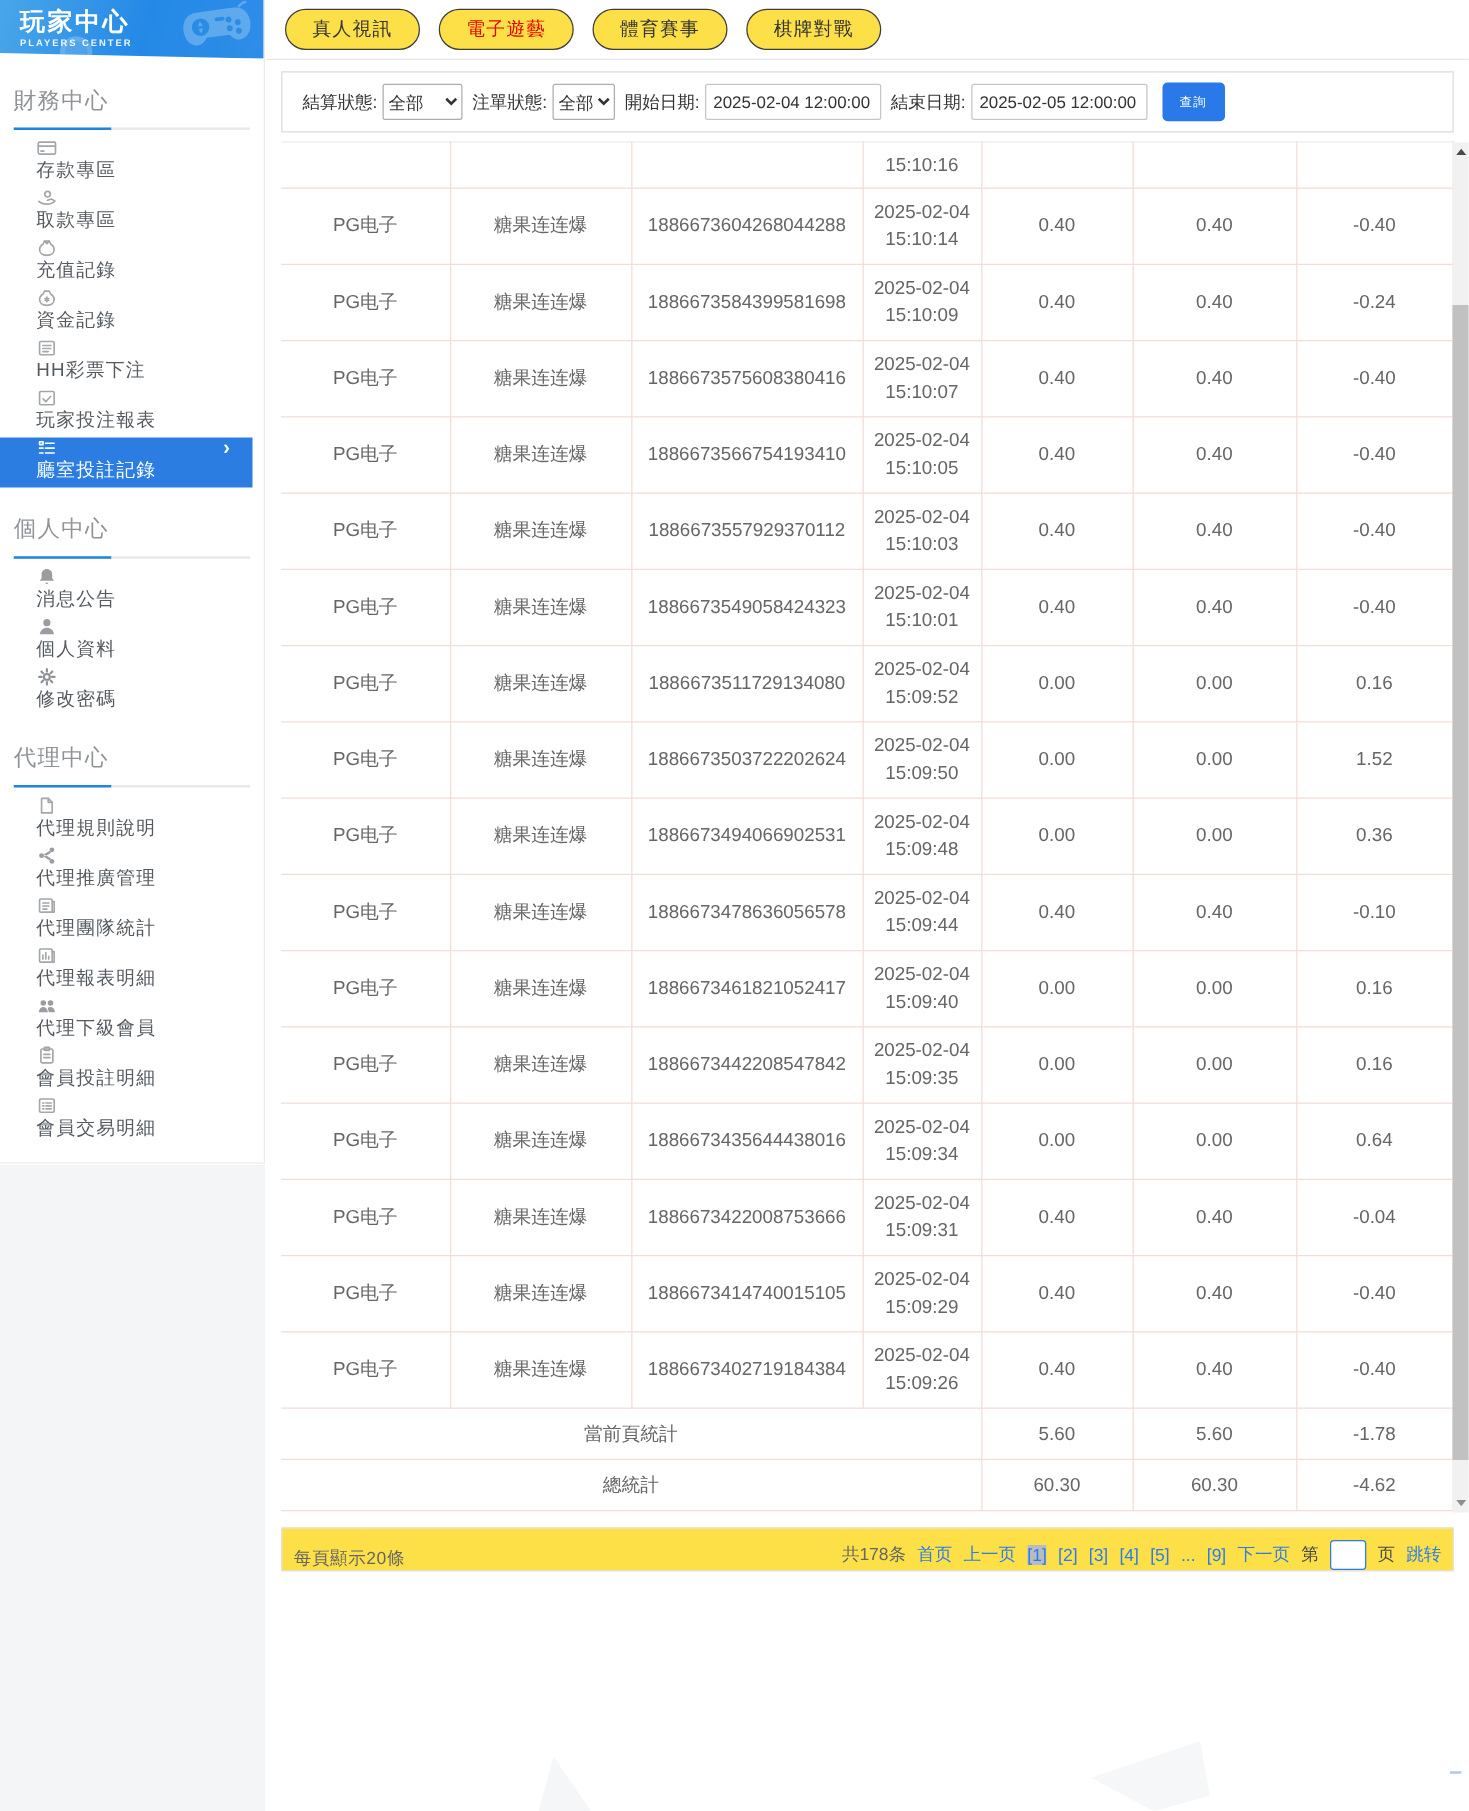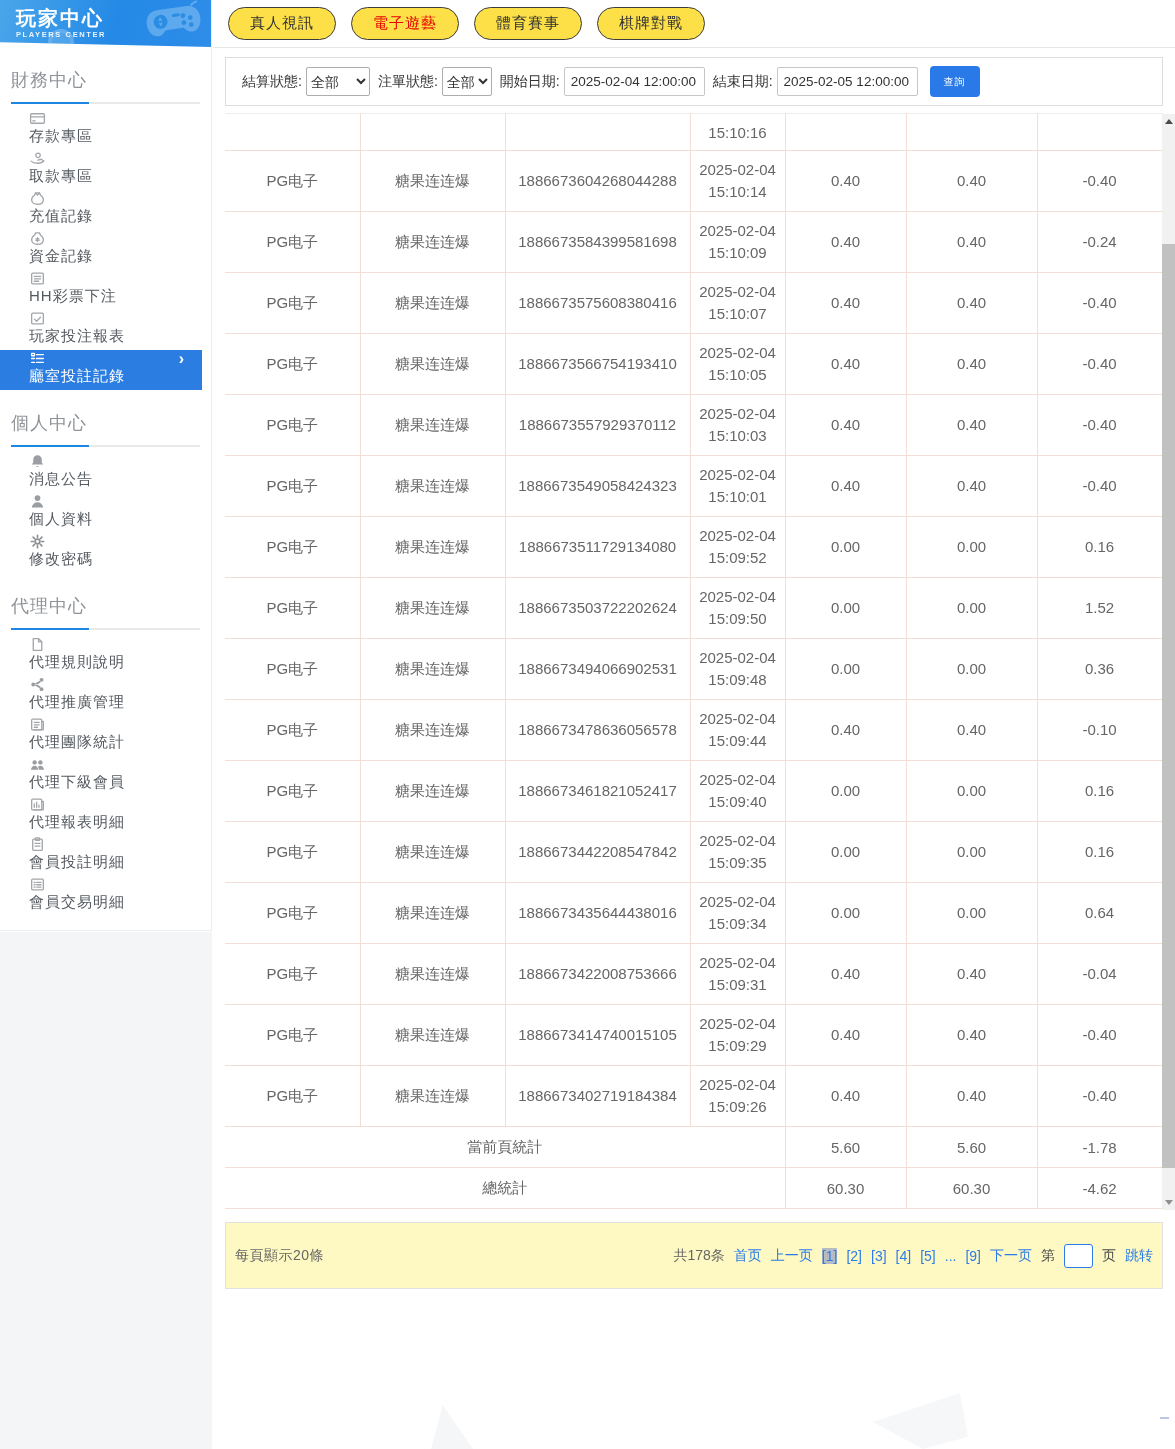--- a/index.html
+++ b/index.html
@@ -63,22 +63,22 @@
   td.r-edge { border-right:1px solid #f2ddd7; }
   .ordno { letter-spacing:0; }
   
   .vscroll { position:absolute; right:0; top:1px; width:13px; height:1096px; background:#f1f1f1; }
   .vs-up,.vs-down { position:absolute; left:0; width:13px; height:15px; display:flex; align-items:center; justify-content:center; }
   .vs-up { top:0; } .vs-down { bottom:0; }
   .tri-up { width:0; height:0; border-left:4px solid transparent; border-right:4px solid transparent; border-bottom:5px solid #4a4a4a; }
   .tri-down { width:0; height:0; border-left:4px solid transparent; border-right:4px solid transparent; border-top:5px solid #8f8f8f; }
   .vs-thumb { position:absolute; left:0; top:130px; width:13px; height:924px; background:#c1c1c1; }
   
-  .pager { margin:13px 12px 0 12px; border:1px solid #e1e1e1; height:67px; background:#fef9c3;
-    display:flex; align-items:center; justify-content:space-between; padding:0 9px 0 9px; font-size:14px; }
+  .pager { margin:13px 12px 0 12px; border:1px solid #e1e1e1; height:35px; background:#fde047;
+    display:flex; align-items:flex-end; justify-content:space-between; padding:0 9px 0 9px; font-size:14px; }
   .pager .left { color:#666; letter-spacing:.5px; }
   .pager .right { display:flex; align-items:center; gap:9px; color:#666; }
   .pg-link { color:#2b7ce8; text-decoration:none; cursor:pointer; white-space:nowrap; }
   .pg-link.active { background:#b7bbc2; }
   .pg-plain { color:#4a4a4a; }
   .pg-input { width:29px; height:24px; border:1px solid #2b7ce8; border-radius:3px; font-size:13px; text-align:center; }
   
   .bot-tri1 { position:absolute; left:218px; bottom:0; width:42px; height:44px;
     background:#f5f6f7; clip-path:polygon(28% 0,100% 100%,0 100%); }
   .bot-tri2 { position:absolute; left:655px; bottom:0; width:100px; height:56px;
@@ -237,38 +237,38 @@
           <svg class="sic" width="17" height="17" viewBox="0 0 16 16">
             <rect x="2.5" y="3" width="9.5" height="10" rx="1"></rect>
             <path d="M12 5h1.5v8H4.5"></path>
             <path d="M5 6h4.5M5 8.3h4.5M5 10.6h3"></path>
           </svg>
         </span>
       <span class="lb">代理團隊統計</span>
     </div>
     <div class="side-item">
       <span class="ic">
+          <svg class="sic" width="17" height="17" viewBox="0 0 16 16">
+            <rect x="2.5" y="3" width="9.5" height="10" rx="1"></rect>
+            <path d="M12 5h1.5v8H4.5"></path>
+            <path d="M5 10.6V7.5M7.2 10.6V5.8M9.4 10.6V8.6"></path>
+          </svg>
+        </span>
+      <span class="lb">代理報表明細</span>
+    </div>
+    <div class="side-item">
+      <span class="ic">
           <svg class="sic fil" width="17" height="17" viewBox="0 0 16 16">
             <circle cx="5.3" cy="6" r="2.1"></circle>
             <circle cx="10.7" cy="6" r="2.1"></circle>
             <path d="M1.8 13c.4-2.6 1.9-3.9 3.5-3.9S8.4 10.4 8.8 13z"></path>
             <path d="M8.6 9.6c.6-.3 1.3-.5 2.1-.5 1.6 0 3.1 1.3 3.5 3.9H9.4"></path>
           </svg>
         </span>
       <span class="lb">代理下級會員</span>
-    </div>
-    <div class="side-item">
-      <span class="ic">
-          <svg class="sic" width="17" height="17" viewBox="0 0 16 16">
-            <rect x="2.5" y="3" width="9.5" height="10" rx="1"></rect>
-            <path d="M12 5h1.5v8H4.5"></path>
-            <path d="M5 10.6V7.5M7.2 10.6V5.8M9.4 10.6V8.6"></path>
-          </svg>
-        </span>
-      <span class="lb">代理報表明細</span>
     </div>
     <div class="side-item">
       <span class="ic">
           <svg class="sic" width="17" height="17" viewBox="0 0 16 16">
             <rect x="3.5" y="3" width="9" height="10.5" rx="1"></rect>
             <rect x="6" y="1.8" width="4" height="2.2" rx=".5"></rect>
             <path d="M5.7 7h4.6M5.7 9.5h4.6"></path>
           </svg>
         </span>
       <span class="lb">會員投註明細</span>

